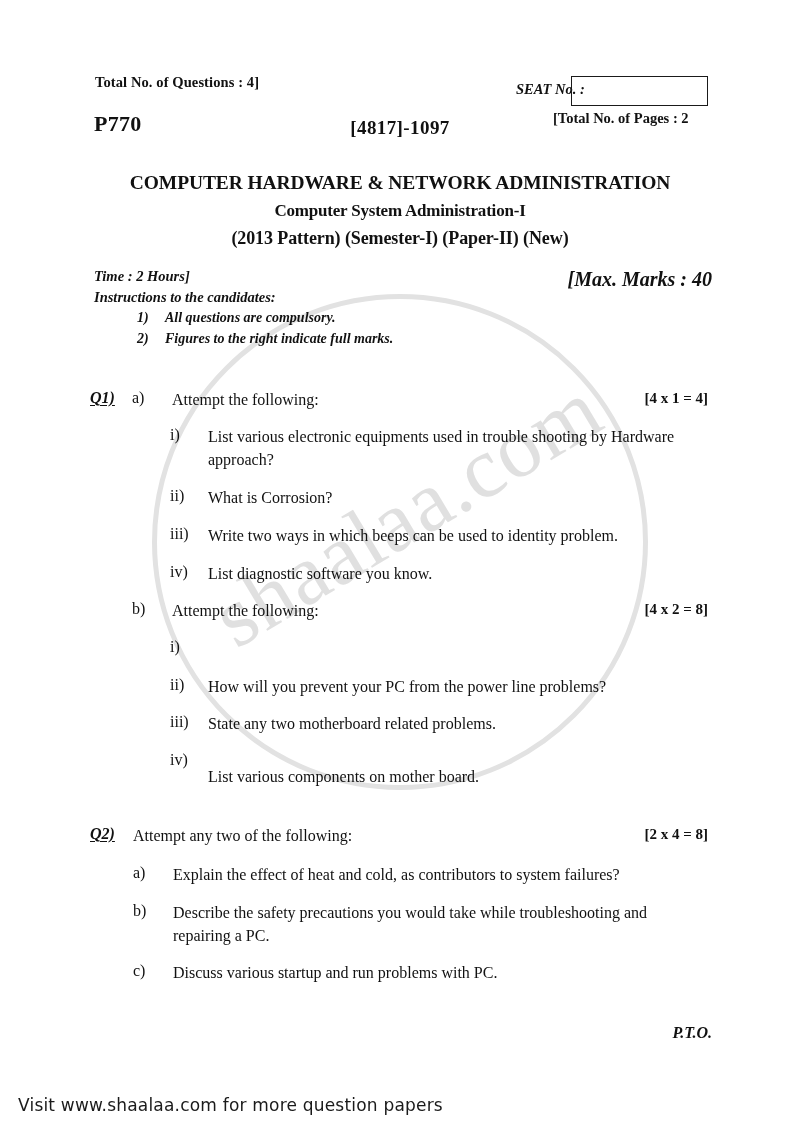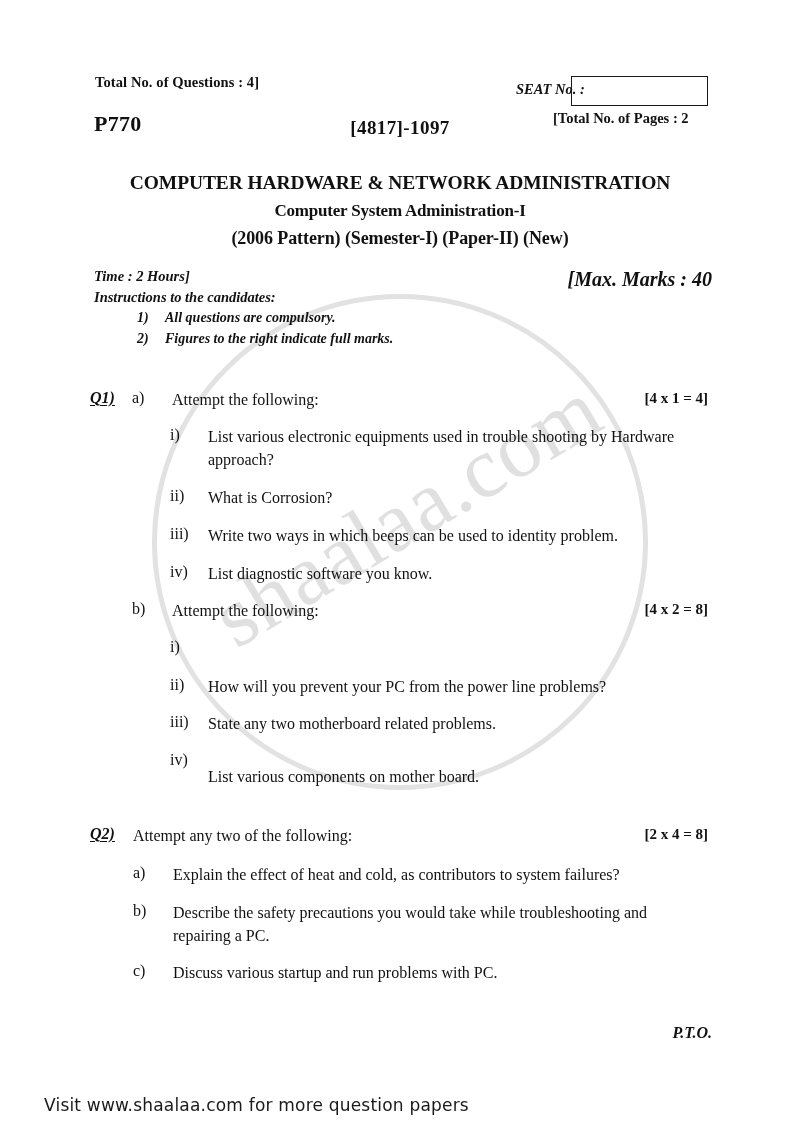--- a/index.html
+++ b/index.html
@@ -168,21 +168,20 @@
     background: #ffffff;
     z-index: 3;
   }
   .footer-text {
     position: absolute;
     left: 18px; top: 10px;
     font-family: "DejaVu Sans", "Liberation Sans", sans-serif;
     font-size: 17px;
     color: #1a1a1a;
     letter-spacing: 0.2px;
-    margin-left: 26px;
   }
 </style>
 </head>
 <body>
 
 <div id="page">
 
   <div id="watermark">
     <div class="wm-circle"></div>
     <div class="wm-text">shaalaa.com</div>
@@ -192,21 +191,21 @@
 
     <div class="abs total-questions">Total No. of Questions : 4]</div>
     <div class="abs seat-label">SEAT No. :</div>
     <div class="abs seat-box"></div>
     <div class="abs pcode">P770</div>
     <div class="abs total-pages">[Total No. of Pages : 2</div>
 
     <div class="abs center-line paper-code">[4817]-1097</div>
     <div class="abs center-line sub-subject">Computer System Administration-I</div>
     <div class="abs center-line subject">COMPUTER HARDWARE &amp; NETWORK ADMINISTRATION</div>
-    <div class="abs center-line pattern">(2006 Pattern) (Semester-I) (Paper-II) (New)</div>
+    <div class="abs center-line pattern">(2013 Pattern) (Semester-I) (Paper-II) (New)</div>
 
     <div class="abs time">Time : 2 Hours]</div>
     <div class="abs max-marks">[Max. Marks : 40</div>
 
     <div class="abs instr-head">Instructions to the candidates:</div>
     <div class="abs instr-item instr-num instr-1">1)</div>
     <div class="abs instr-item instr-txt instr-1">All questions are compulsory.</div>
     <div class="abs instr-item instr-num instr-2">2)</div>
     <div class="abs instr-item instr-txt instr-2">Figures to the right indicate full marks.</div>
 

